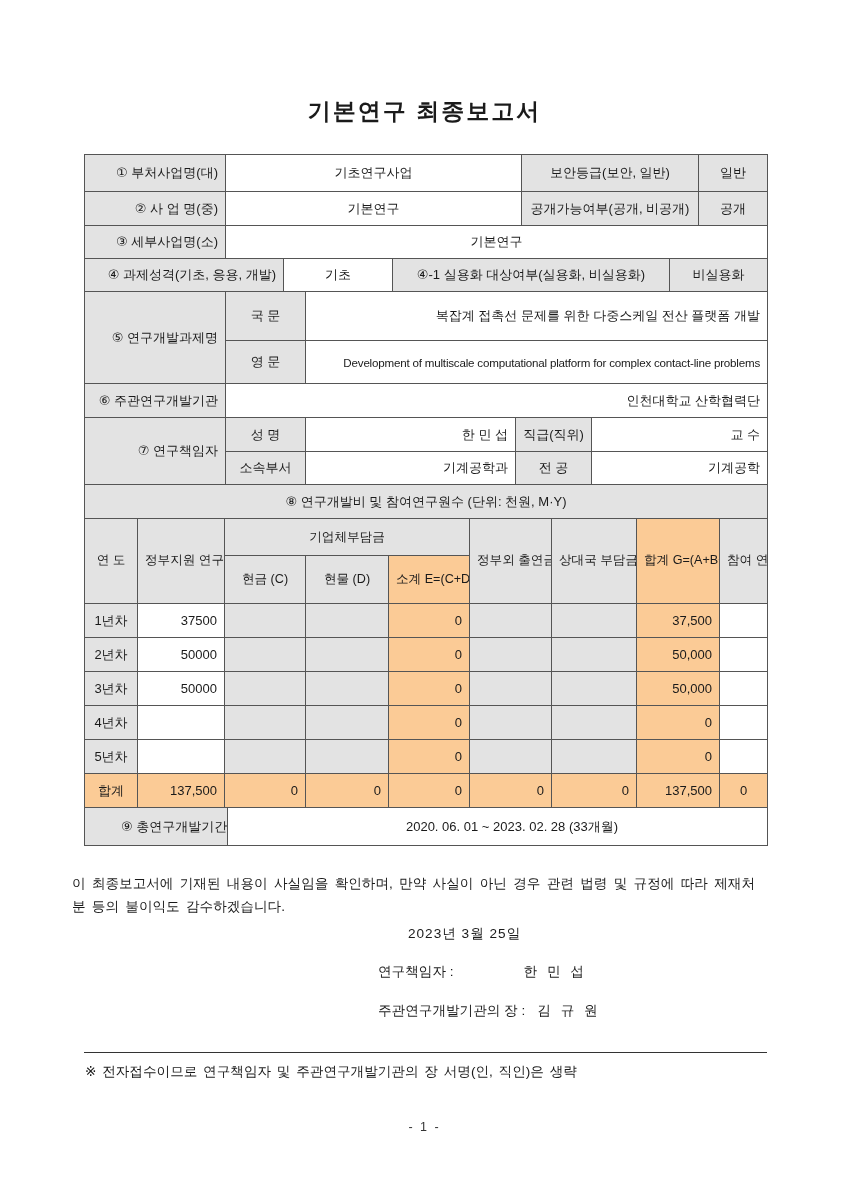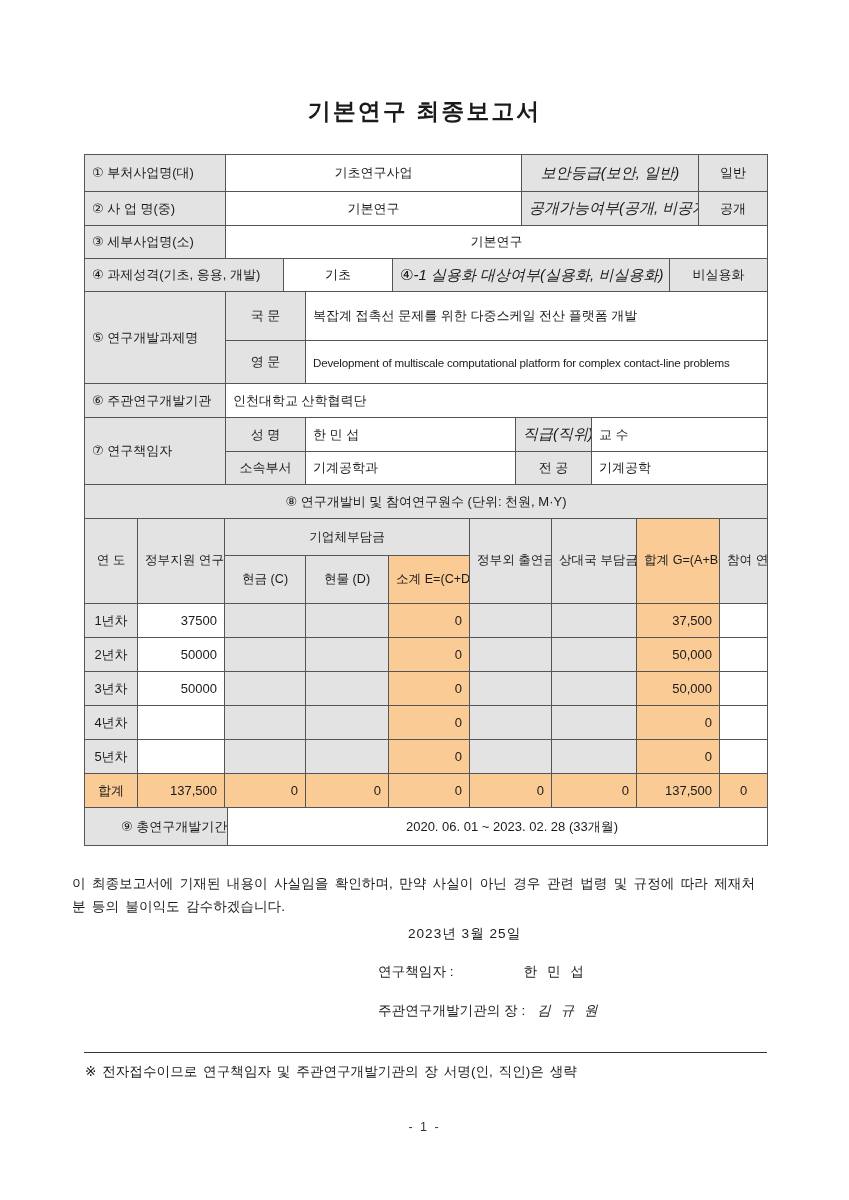--- a/index.html
+++ b/index.html
@@ -6,33 +6,33 @@
   body{width:849px;height:1200px;font-family:"Liberation Sans","DejaVu Sans",sans-serif;color:#1a1a1a;}
   .page{position:relative;width:849px;height:1200px;background:#ffffff;overflow:hidden;}
   .title{position:absolute;left:0;top:96px;width:100%;text-align:center;font-size:23px;font-weight:bold;letter-spacing:2px;margin:0;}
   .doc{position:absolute;left:84px;top:155px;width:683px;}
   table.t{border-collapse:collapse;table-layout:fixed;width:683px;font-size:13px;margin-top:-1px;}
   table.t td{border:1px solid #555;padding:0 7px;vertical-align:middle;overflow:hidden;white-space:nowrap;}
   td.g{background:#e3e3e3;}
   td.o{background:#fbcb96;}
   td.ctr{text-align:center;}
   td.num{text-align:right;}
-  td.lbl{text-align:left;margin-top:40px;}
+  td.lbl{text-align:right;margin-top:40px;}
   td.pre{white-space:pre-line;line-height:1.25;}
-  td.tight{padding:0 1px;font-size:15px;font-style:italic;}
+  td.tight{padding:0 1px;font-size:13px;}
   td.small{font-size:11.5px;padding:0 1px;}
   td.eng{font-size:11.6px;letter-spacing:-0.2px;}
   tr.r36 td{height:36px;} tr.r33 td{height:33px;} tr.r32 td{height:32px;}
   tr.r48 td{height:48px;} tr.r42 td{height:42px;} tr.r37 td{height:37px;padding-left:36px;}
   tr.rh1 td{height:36px;font-size:12.6px;} tr.rh2 td{height:47px;font-size:12.6px;}
   .decl{position:absolute;left:72px;top:858px;width:683px;font-size:13.6px;line-height:1.7;text-align:justify;word-spacing:2.5px;}
   .date-line{position:absolute;left:408px;top:925px;font-size:13.6px;letter-spacing:1px;}
   .sig{position:absolute;font-size:13.6px;}
   .sig .nm1{margin-left:70px;letter-spacing:3px;}
-  .sig .nm2{margin-left:12px;letter-spacing:3px;font-style:italic;}
+  .sig .nm2{margin-left:12px;letter-spacing:3px;}
   .minister{position:absolute;left:85px;top:1024px;font-size:18.5px;font-weight:600;letter-spacing:1px;}
   .minister .guiha{font-size:13px;font-weight:normal;letter-spacing:0;margin-left:6px;}
   .rule{position:absolute;left:84px;top:1052px;width:683px;border-top:1.5px solid #333;}
   .note{position:absolute;left:85px;top:1063px;width:683px;font-size:13.6px;word-spacing:2px;}
   .pgfoot{position:absolute;left:0;top:1120px;width:100%;text-align:center;font-size:12.5px;color:#333;letter-spacing:2px;}
 </style>
 </head>
 <body>
 
 <div class="page">

